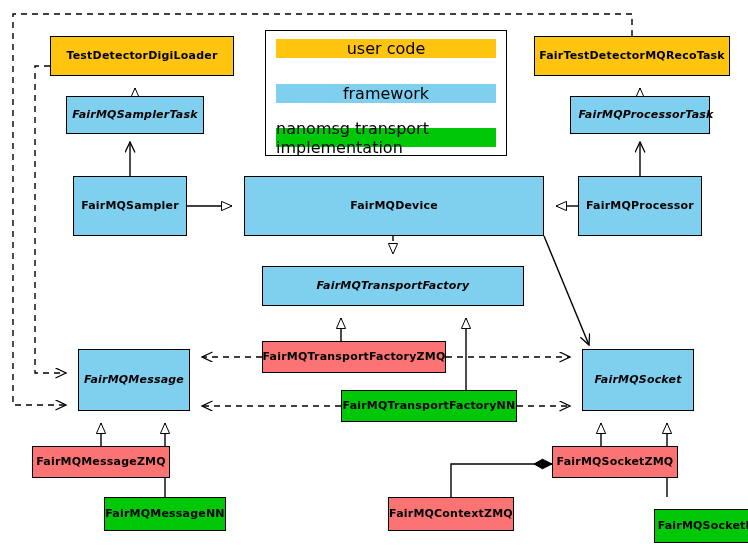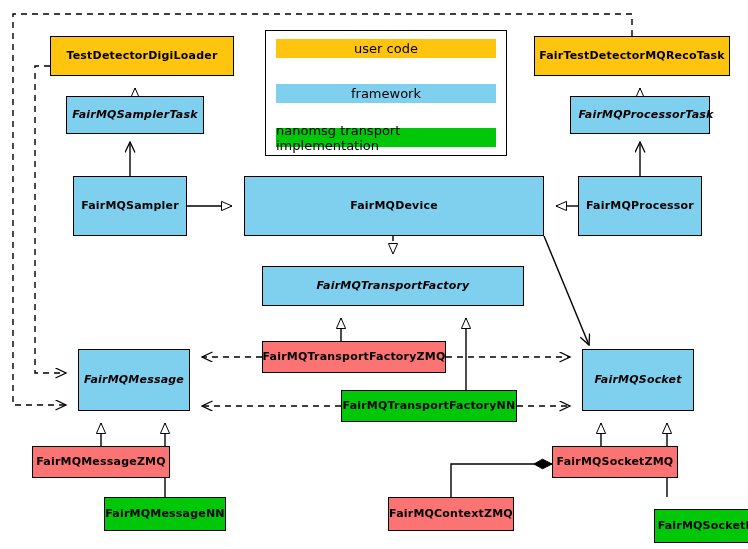--- a/index.html
+++ b/index.html
@@ -12,21 +12,21 @@
         letter-spacing:.2px;line-height:1.1;z-index:3;}
   .usercode{background:#FFC40D;}
   .framework{background:#7FCFEF;}
   .zmq{background:#FB7373;}
   .nn{background:#00C708;}
   .abstract{font-style:italic;text-align:right;}
   #legend{position:absolute;border:1px solid #000;background:#ffffff;z-index:4;
           box-sizing:border-box;padding:8px 10px;display:flex;flex-direction:column;
           justify-content:space-between;}
   .legend-row{height:19px;display:flex;align-items:center;justify-content:center;
-              font-size:13px;font-weight:normal;color:#000;}
+              font-size:16px;font-weight:normal;color:#000;}
 </style>
 </head>
 <body>
 
 <div id="canvas">
 
   <svg id="wires" viewBox="0 0 748 549" xmlns="http://www.w3.org/2000/svg">
     <defs>
       <marker id="hollowTri" markerWidth="13" markerHeight="13" refX="11" refY="5.2" orient="auto" markerUnits="userSpaceOnUse">
         <path d="M0.5,0.6 L11,5.2 L0.5,9.8 Z" fill="#ffffff" stroke="#000" stroke-width="1"></path>

